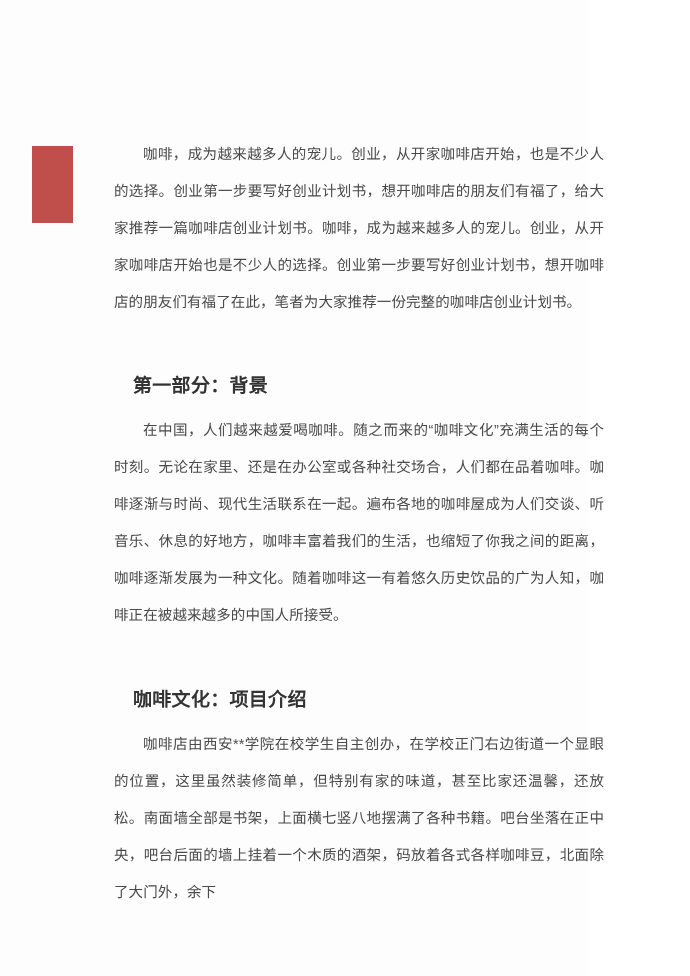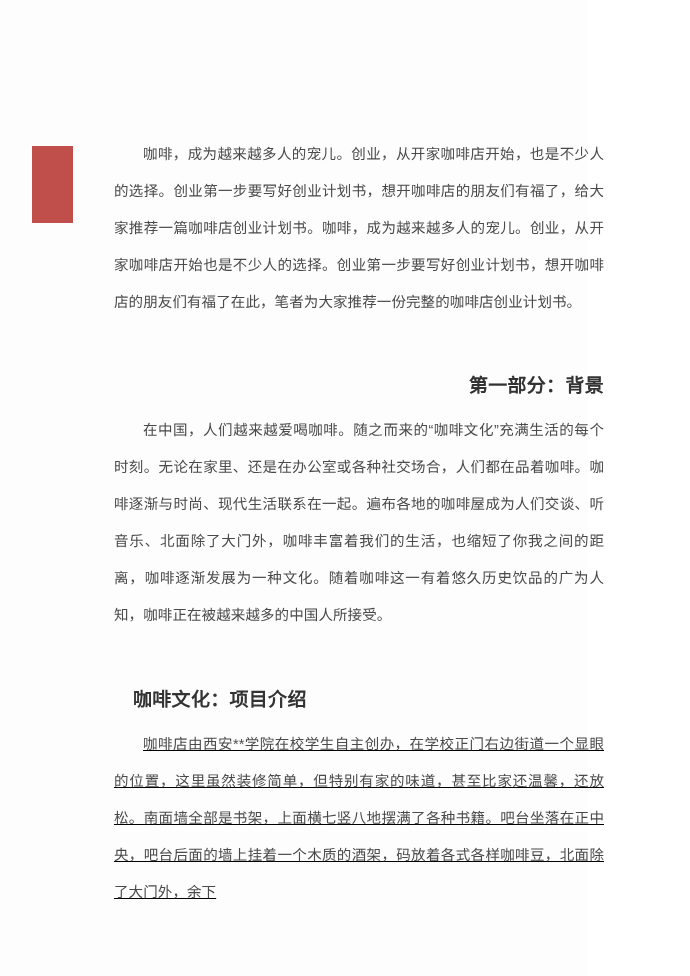--- a/index.html
+++ b/index.html
@@ -59,44 +59,44 @@
     color: #333333;
     font-size: 19px;
     line-height: 28px;
     font-weight: 700;
     letter-spacing: 0.3px;
     text-indent: 1em;
   }
 
   
   .block-intro   { position: absolute; top: 136px; width: 490px; }
-  .block-h1      { position: absolute; top: 372px; width: 490px; text-align: right; }
+  .block-h1      { position: absolute; top: 372px; width: 490px; }
   .block-p1      { position: absolute; top: 412px; width: 490px; }
   .block-h2      { position: absolute; top: 686px; width: 490px; }
-  .block-p2      { position: absolute; top: 726px; width: 490px; text-decoration: underline; }
+  .block-p2      { position: absolute; top: 726px; width: 490px; }
 </style>
 </head>
 <body>
 
 <div class="page">
 
   <div class="margin-mark"></div>
 
   <div class="content">
 
     <div class="block-intro">
       <p class="body-text">咖啡，成为越来越多人的宠儿。创业，从开家咖啡店开始，也是不少人的选择。创业第一步要写好创业计划书，想开咖啡店的朋友们有福了，给大家推荐一篇咖啡店创业计划书。咖啡，成为越来越多人的宠儿。创业，从开家咖啡店开始也是不少人的选择。创业第一步要写好创业计划书，想开咖啡店的朋友们有福了在此，笔者为大家推荐一份完整的咖啡店创业计划书。</p>
     </div>
 
     <div class="block-h1">
       <h2 class="section-heading">第一部分：背景</h2>
     </div>
 
     <div class="block-p1">
-      <p class="body-text">在中国，人们越来越爱喝咖啡。随之而来的“咖啡文化”充满生活的每个时刻。无论在家里、还是在办公室或各种社交场合，人们都在品着咖啡。咖啡逐渐与时尚、现代生活联系在一起。遍布各地的咖啡屋成为人们交谈、听音乐、北面除了大门外，咖啡丰富着我们的生活，也缩短了你我之间的距离，咖啡逐渐发展为一种文化。随着咖啡这一有着悠久历史饮品的广为人知，咖啡正在被越来越多的中国人所接受。</p>
+      <p class="body-text">在中国，人们越来越爱喝咖啡。随之而来的“咖啡文化”充满生活的每个时刻。无论在家里、还是在办公室或各种社交场合，人们都在品着咖啡。咖啡逐渐与时尚、现代生活联系在一起。遍布各地的咖啡屋成为人们交谈、听音乐、休息的好地方，咖啡丰富着我们的生活，也缩短了你我之间的距离，咖啡逐渐发展为一种文化。随着咖啡这一有着悠久历史饮品的广为人知，咖啡正在被越来越多的中国人所接受。</p>
     </div>
 
     <div class="block-h2">
       <h2 class="section-heading">咖啡文化：项目介绍</h2>
     </div>
 
     <div class="block-p2">
       <p class="body-text">咖啡店由西安**学院在校学生自主创办，在学校正门右边街道一个显眼的位置，这里虽然装修简单，但特别有家的味道，甚至比家还温馨，还放松。南面墙全部是书架，上面横七竖八地摆满了各种书籍。吧台坐落在正中央，吧台后面的墙上挂着一个木质的酒架，码放着各式各样咖啡豆，北面除了大门外，余下</p>
     </div>
 

